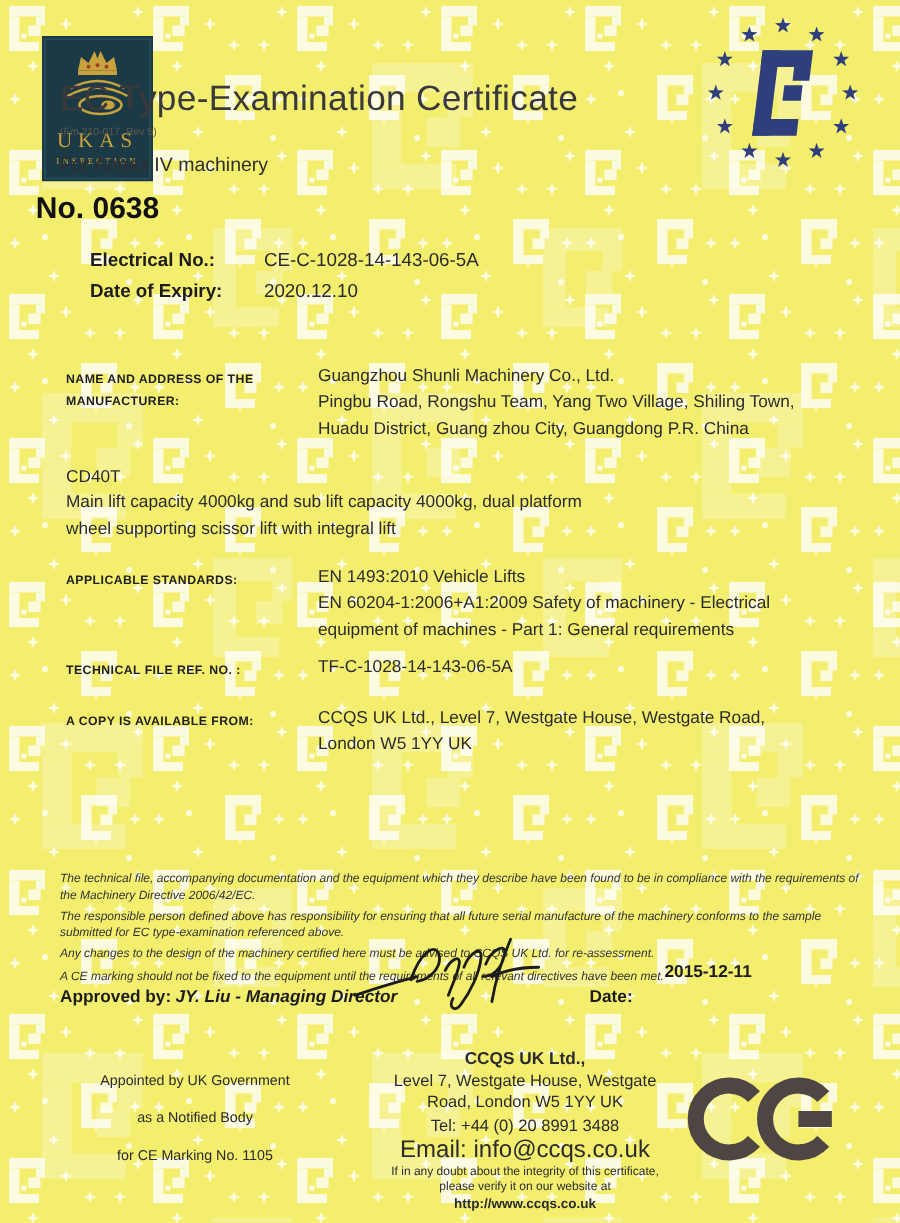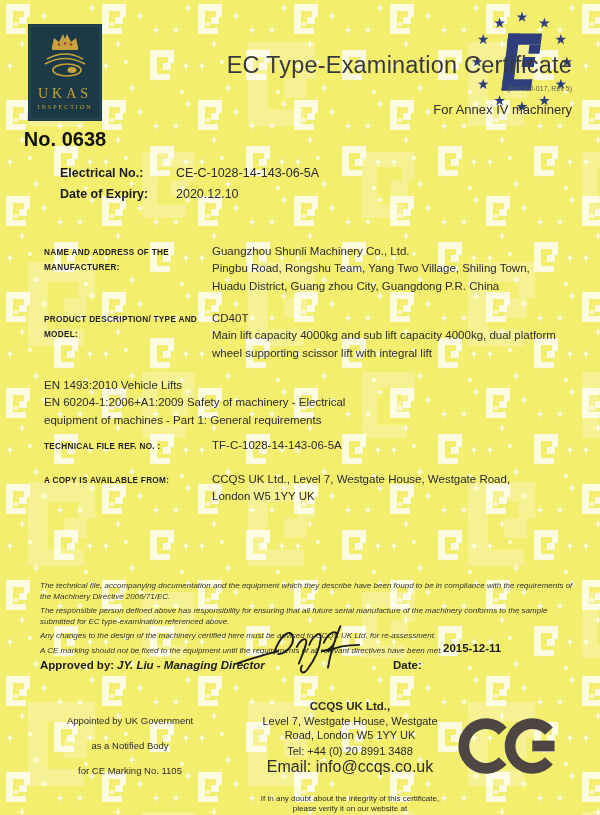--- a/index.html
+++ b/index.html
@@ -13,21 +13,21 @@
   .pre{white-space:pre-line;}
 
   
   #watermark{position:absolute;left:0;top:0;width:600px;height:815px;pointer-events:none;}
 
   
   .ukas-box{left:28px;top:24px;width:74px;height:97px;}
   .notified-no{left:16px;top:128px;width:98px;text-align:center;font-weight:bold;font-size:20px;color:#111;}
   .eu-logo{left:466px;top:6px;width:112px;height:112px;}
 
-  .titles{left:52px;top:52px;width:520px;display:flex;flex-direction:column;align-items:flex-end;}
+  .titles{left:40px;top:52px;width:520px;display:flex;flex-direction:column;align-items:flex-start;}
   .title{font-size:23.5px;color:#39393c;letter-spacing:.2px;}
   .form-ref{margin-top:6px;font-size:7px;color:#5a5a50;}
   .directive{margin-top:9px;font-size:13px;color:#2e2e30;}
   .annex{margin-top:10px;font-size:13px;color:#2e2e30;}
 
   
   .cert-rows{left:60px;top:162px;}
   .cert-row{display:flex;height:21px;align-items:center;}
   .cert-label{width:116px;font-weight:bold;font-size:12.5px;color:#1c1c1e;}
   .cert-value{font-size:12.5px;color:#2b2b2e;}
@@ -48,21 +48,21 @@
   .date-label{left:393px;top:659px;font-size:11.5px;font-weight:bold;color:#1c1c1e;}
   .date-value{left:443px;top:642px;font-size:11.5px;font-weight:bold;color:#1c1c1e;}
 
   
   .notified-body{left:26px;top:708px;width:208px;text-align:center;font-size:9.5px;line-height:2.65;color:#2b2b2e;}
   .footer-mid{left:238px;top:700px;width:224px;text-align:center;color:#2b2b2e;}
   .f-company{font-size:11.5px;font-weight:bold;}
   .f-address{font-size:11px;line-height:1.28;margin-top:2px;}
   .f-tel{font-size:11px;margin-top:3px;}
   .f-email{font-size:16px;margin-top:1px;}
-  .f-note{font-size:8px;line-height:1.25;margin-top:18px;}
+  .f-note{font-size:8px;line-height:1.25;margin-top:0;}
   .f-web{font-size:9px;font-weight:bold;margin-top:1px;}
   .ce-mark{left:458px;top:712px;width:104px;height:68px;}
 </style>
 </head>
 <body>
 
 <svg id="watermark" xmlns="http://www.w3.org/2000/svg">
   <defs>
     <g id="wmE">
       <rect x="0" y="0" width="24" height="7"></rect>
@@ -169,45 +169,45 @@
 </div>
 
 <div class="section" style="top:243px">
   <div class="sec-label">NAME AND ADDRESS OF THE MANUFACTURER:</div>
   <div class="sec-value pre">Guangzhou Shunli Machinery Co., Ltd.
 Pingbu Road, Rongshu Team, Yang Two Village, Shiling Town,
 Huadu District, Guang zhou City, Guangdong P.R. China</div>
 </div>
 
 <div class="section" style="top:310px">
-  <div class="sec-label">PRODUCT DESCRIPTION/ TYPE AND MODEL:</div>
   <div class="sec-value pre">CD40T
 Main lift capacity 4000kg and sub lift capacity 4000kg, dual platform
 wheel supporting scissor lift with integral lift</div>
 </div>
 
 <div class="section" style="top:377px">
+  <div class="sec-label">APPLICABLE STANDARDS:</div>
   <div class="sec-value pre">EN 1493:2010 Vehicle Lifts
 EN 60204-1:2006+A1:2009 Safety of machinery - Electrical
 equipment of machines - Part 1: General requirements</div>
 </div>
 
 <div class="section" style="top:437px">
   <div class="sec-label">TECHNICAL FILE REF. NO. :</div>
   <div class="sec-value pre">TF-C-1028-14-143-06-5A</div>
 </div>
 
 <div class="section" style="top:471px">
   <div class="sec-label">A COPY IS AVAILABLE FROM:</div>
   <div class="sec-value pre">CCQS UK Ltd., Level 7, Westgate House, Westgate Road,
 London W5 1YY UK</div>
 </div>
 
 <div class="abs legal">
-  <p>The technical file, accompanying documentation and the equipment which they describe have been found to be in compliance with the requirements of the Machinery Directive 2006/71/EC.</p>
+  <p>The technical file, accompanying documentation and the equipment which they describe have been found to be in compliance with the requirements of the Machinery Directive 2006/42/EC.</p>
   <p>The responsible person defined above has responsibility for ensuring that all future serial manufacture of the machinery conforms to the sample submitted for EC type-examination referenced above.</p>
   <p>Any changes to the design of the machinery certified here must be advised to CCQS UK Ltd. for re-assessment.</p>
   <p>A CE marking should not be fixed to the equipment until the requirements of all relevant directives have been met.</p>
 </div>
 
 <div class="abs approve-label">Approved by:</div>
 <div class="abs approver">JY. Liu - Managing Director</div>
 <svg class="abs signature" viewBox="0 0 130 52" xmlns="http://www.w3.org/2000/svg">
   <path d="M2 40 C14 36 26 32 42 28 M38 30 C44 12 54 6 56 14 C58 22 50 30 42 31 M60 24 C64 16 70 14 69 20 C68 26 65 32 62 40 M72 22 C76 12 84 8 83 16 C82 26 76 38 70 46 C66 51 62 48 65 42 M86 20 C90 10 100 6 98 14 C96 24 90 28 84 28 M102 4 C96 18 92 32 90 44 M90 28 C98 24 110 22 120 22" fill="none" stroke="#1c1c1c" stroke-width="1.8" stroke-linecap="round"></path>
 </svg>

